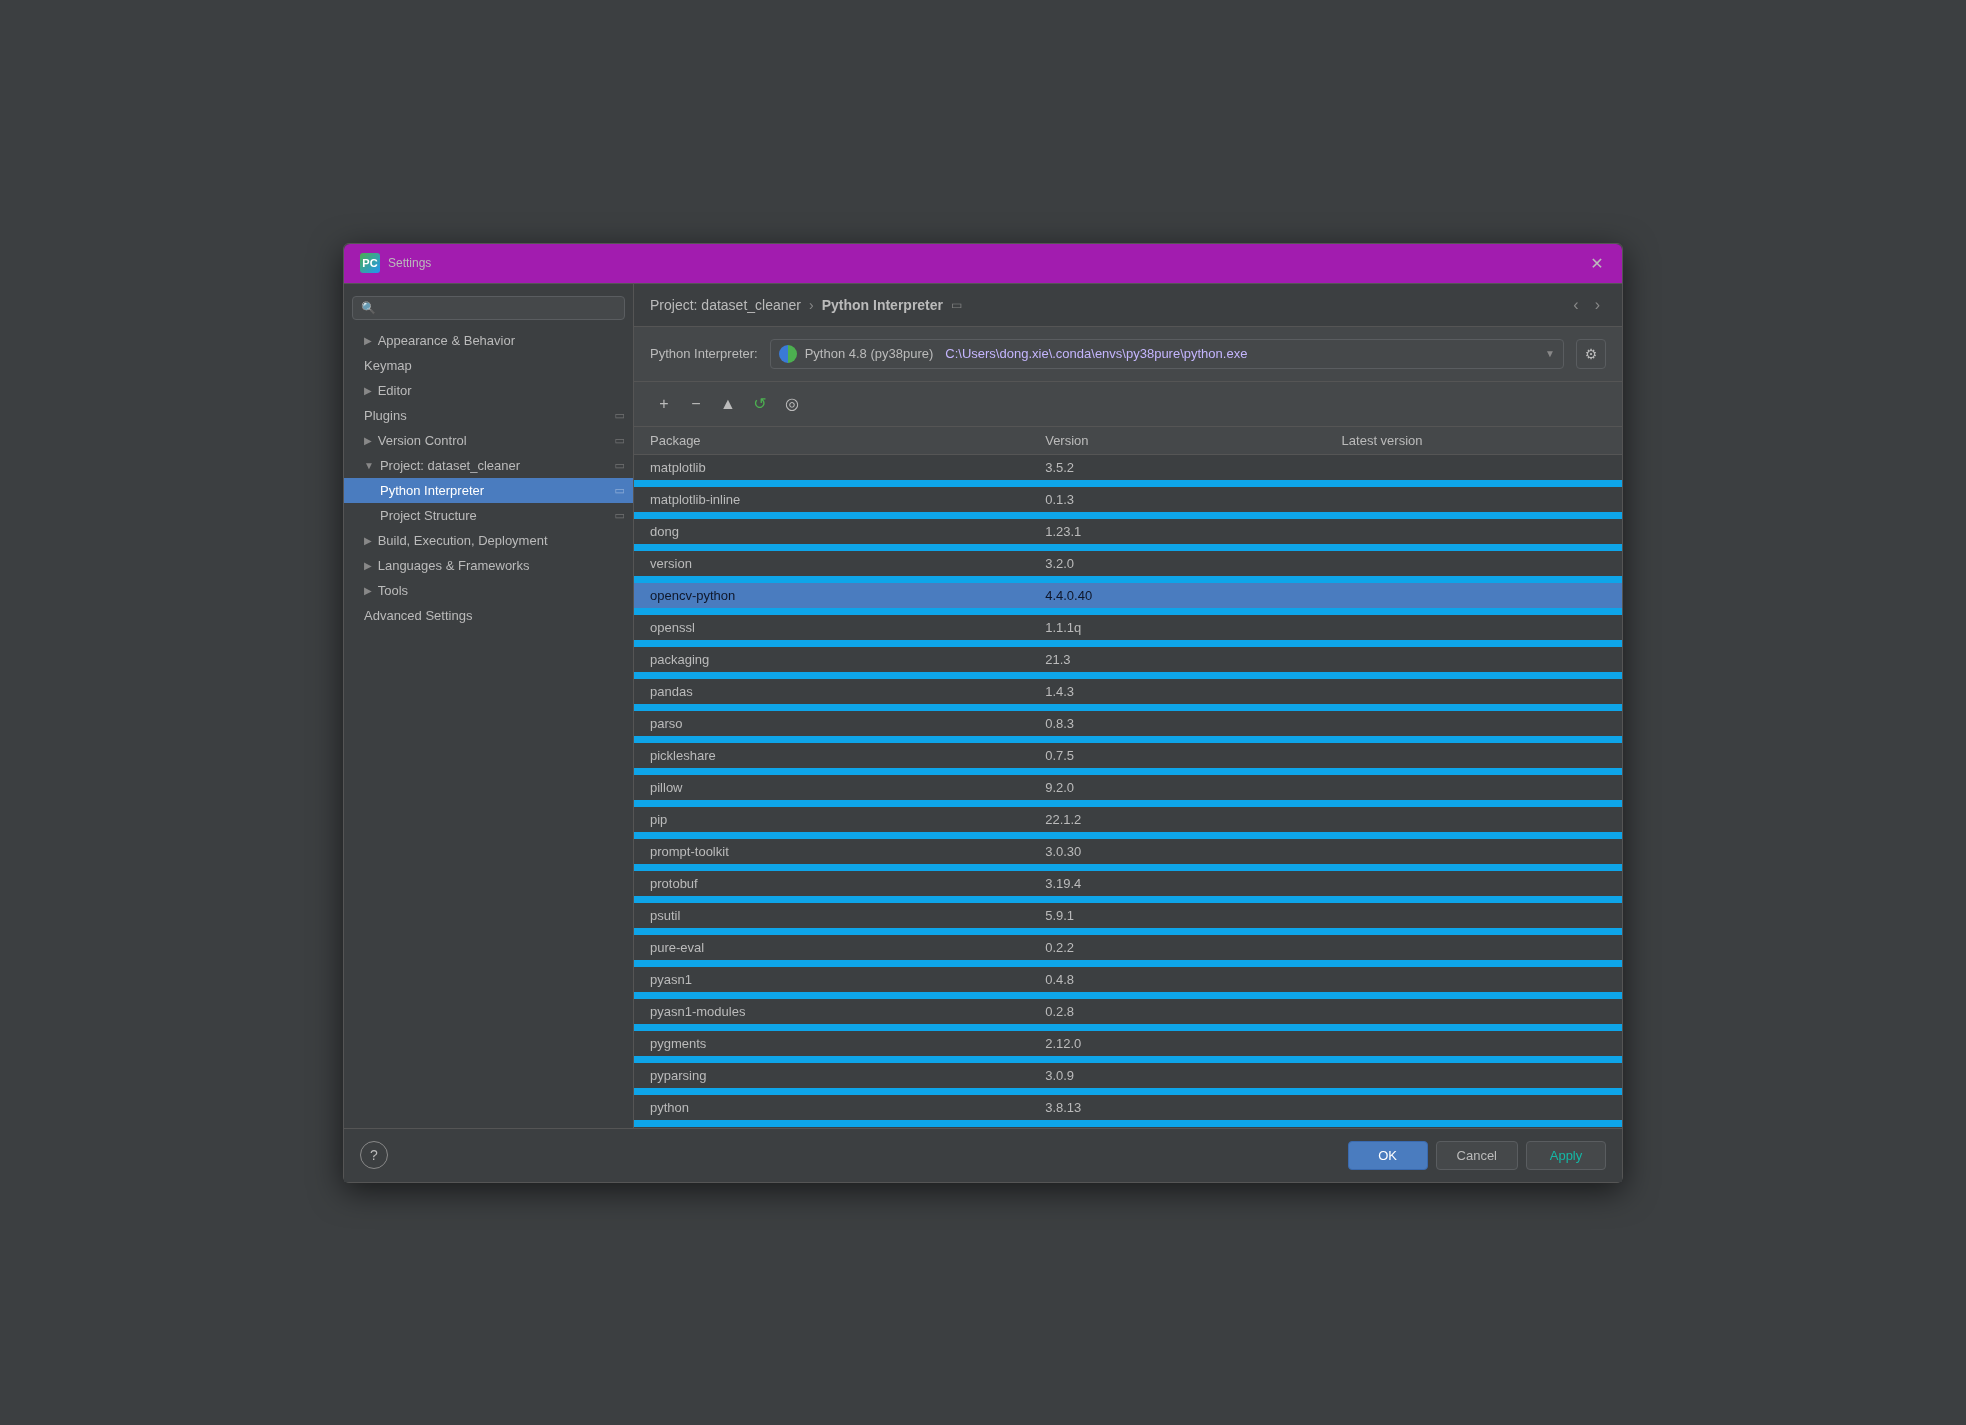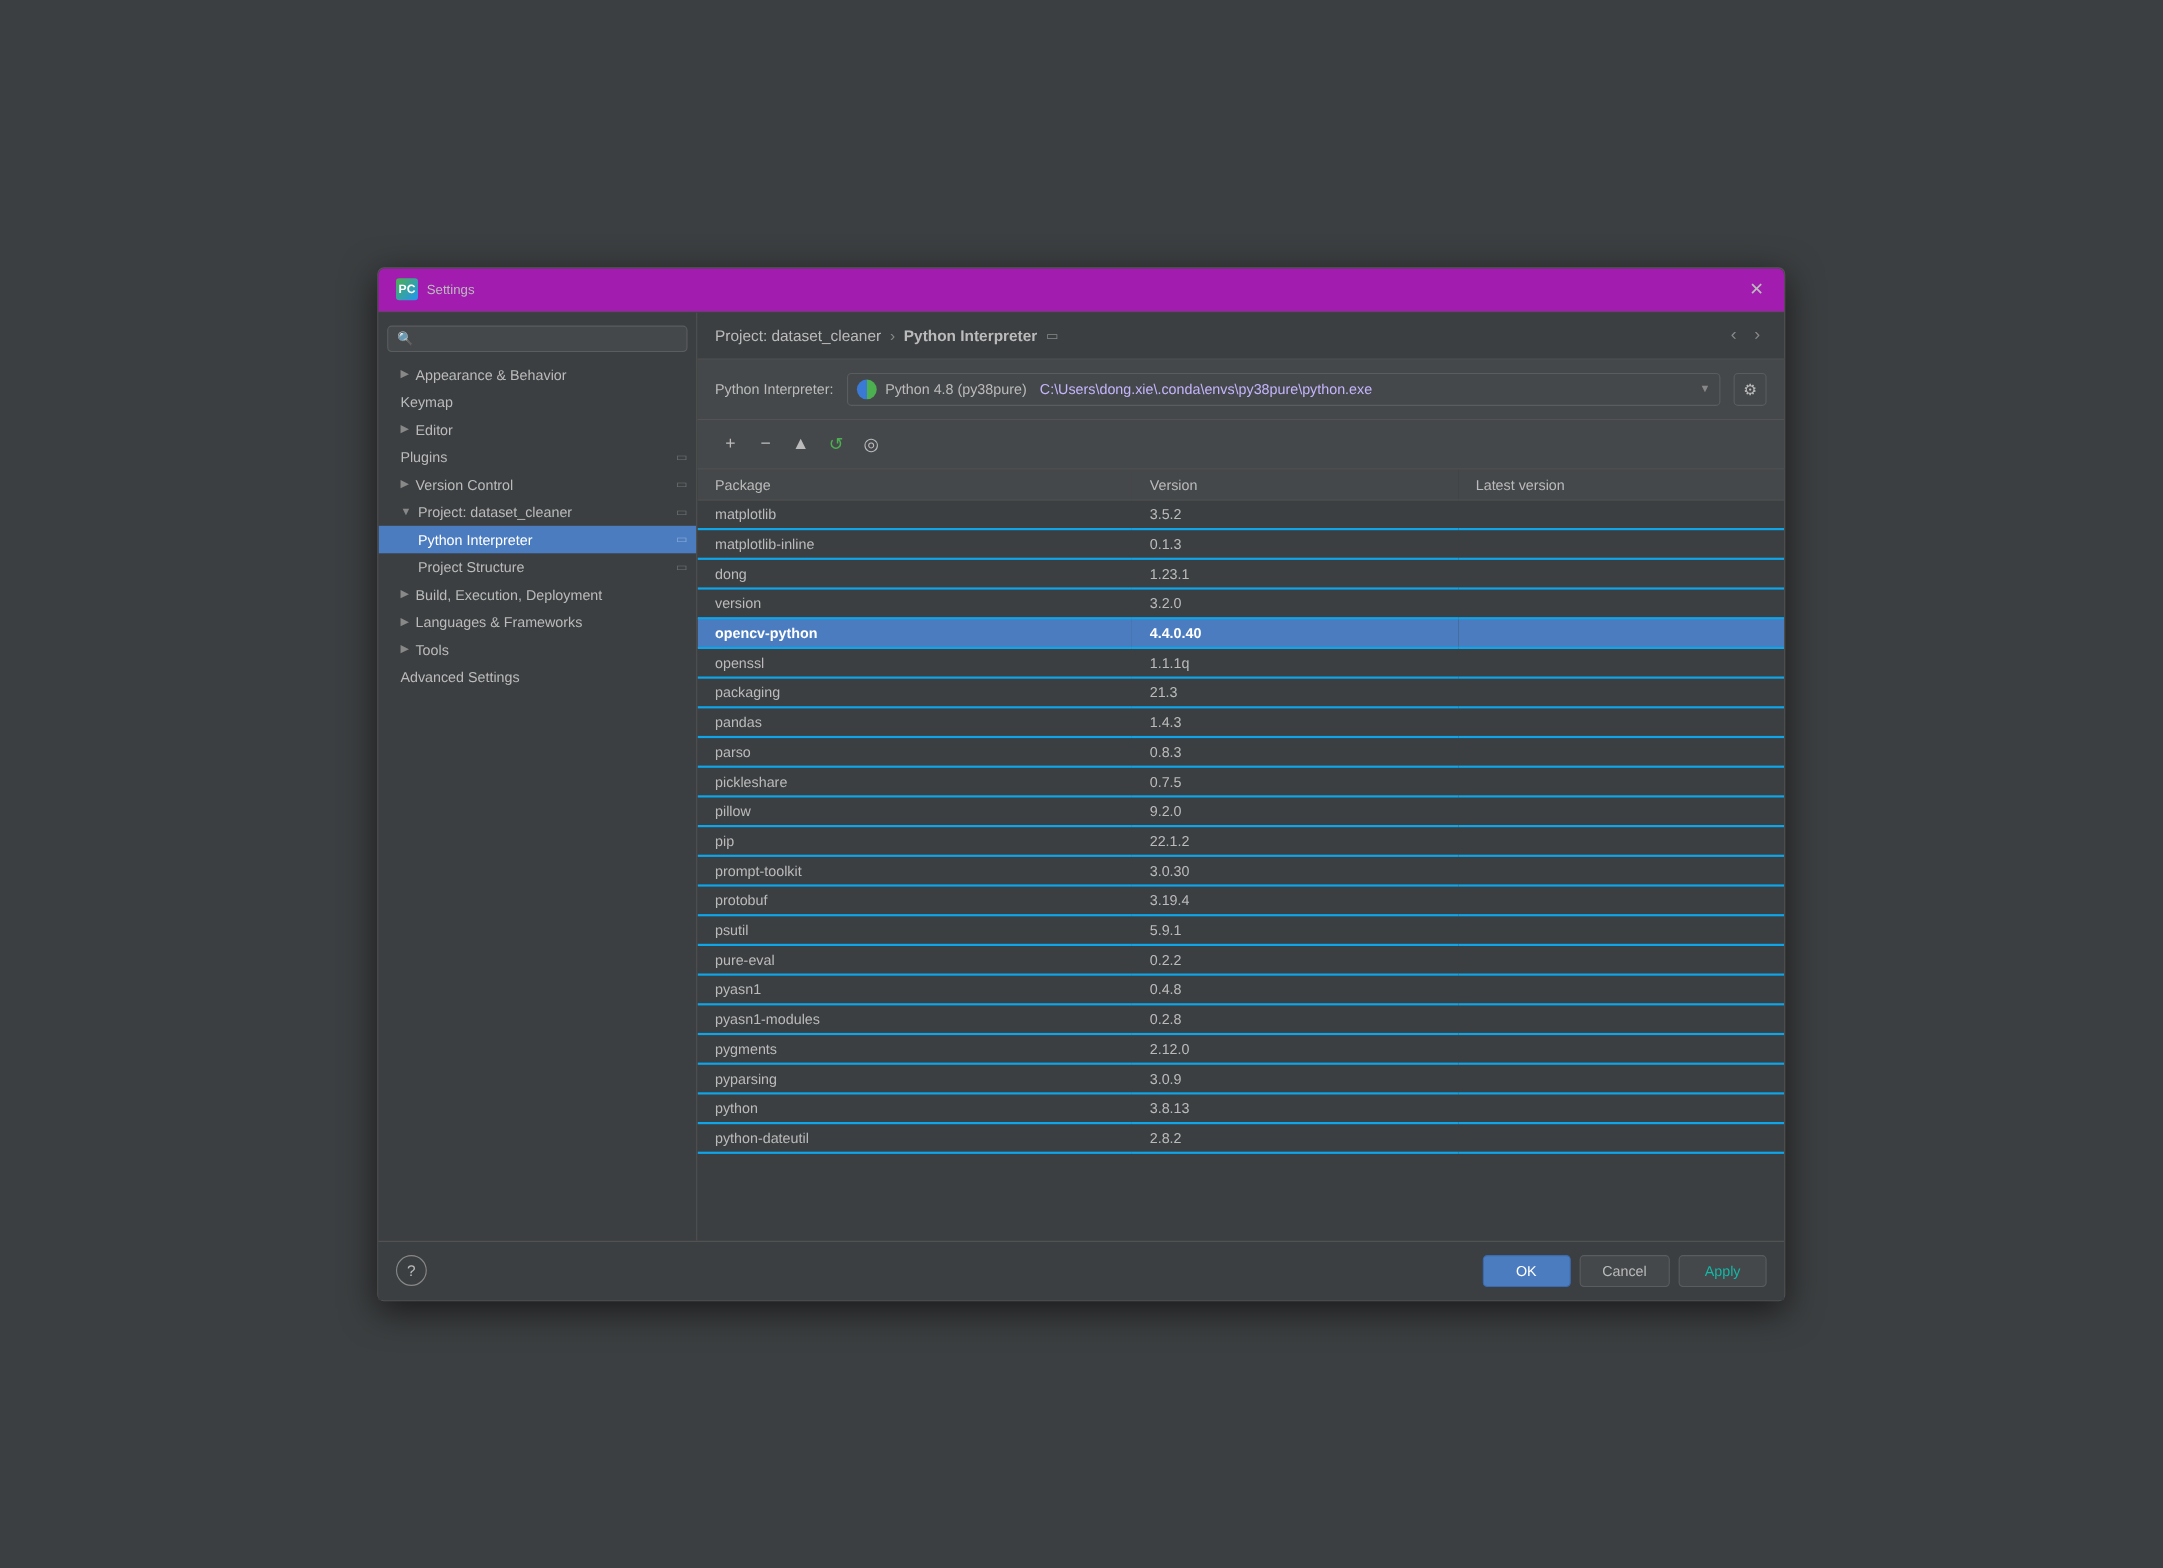--- a/index.html
+++ b/index.html
@@ -256,34 +256,33 @@
       color: #bbbbbb;
       font-size: 13px;
       font-weight: normal;
       padding: 6px 16px;
       text-align: left;
       border-bottom: 1px solid #555;
       position: sticky;
       top: 0;
     }
     .packages-table tbody tr {
-      border-bottom: 2px solid #0ea5e9;
+      border-bottom: 7px solid #0ea5e9;
     }
     .packages-table tbody tr.selected {
       background: #4a7cbf;
       color: white;
     }
     .packages-table td {
       padding: 5px 16px;
       font-size: 13px;
       color: #bbbbbb;
     }
     .packages-table tbody tr.selected td {
-      color: #ffffff;
-      font-weight: bold;
+      color: #0f172a;
     }
     .col-package { width: 40%; }
     .col-version { width: 30%; }
     .col-latest { width: 30%; }
     .footer {
       padding: 12px 16px;
       display: flex;
       align-items: center;
       justify-content: space-between;
       background: #3c3f41;

